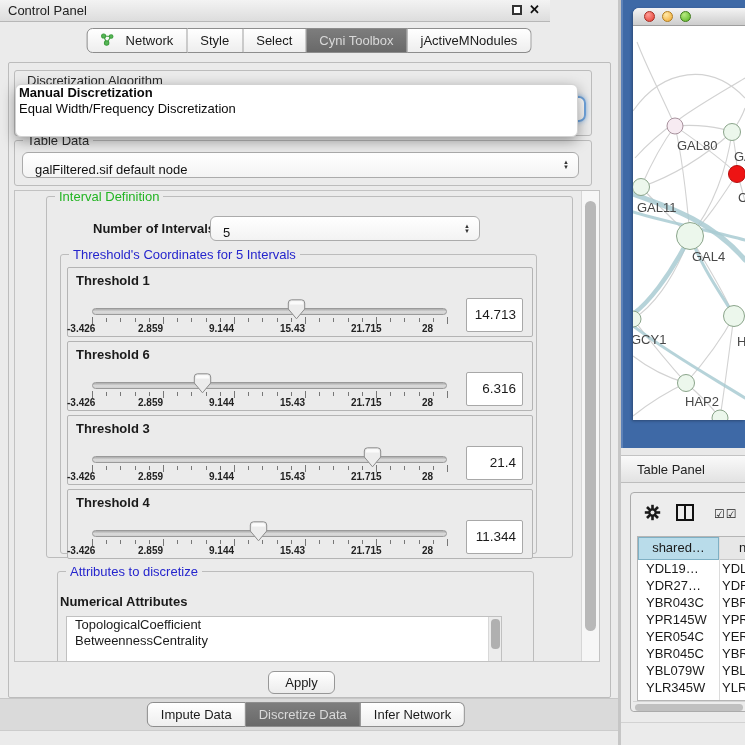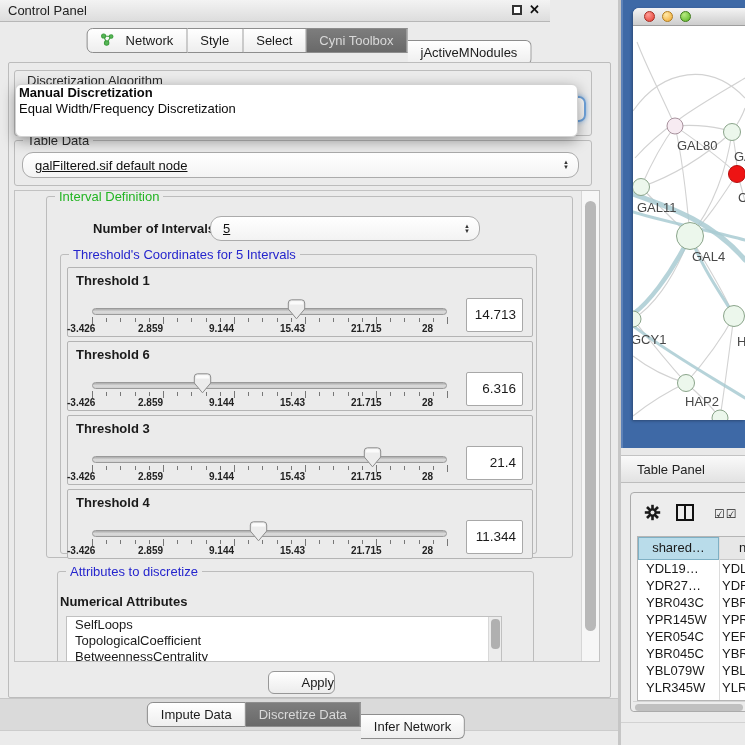--- a/index.html
+++ b/index.html
@@ -17,33 +17,33 @@
   .float-icon { position:absolute; right:28px; top:5px; width:10px; height:10px; border:2px solid #333; background:#fff; }
   .close-icon { position:absolute; right:10px; top:2px; font-weight:bold; font-size:13px; color:#111; }
 
   .seg { position:absolute; display:flex; }
   .seg-top { left:309px; top:28px; transform:translateX(-50%); }
   .seg-bottom { left:306px; top:702px; transform:translateX(-50%); }
   .seg-tab { height:25px; padding:0 13px; display:flex; align-items:center; gap:11px;
     background:linear-gradient(#ffffff,#eeeeee); border:1px solid #8d8d8d; border-left:none;
     font-size:13px; color:#1a1a1a; white-space:nowrap; cursor:default; }
   .seg-tab:first-child { border-left:1px solid #8d8d8d; border-radius:6px 0 0 6px; }
-  .seg-tab:last-child { border-radius:0 6px 6px 0;margin-top:12px; }
+  .seg-tab:last-child { border-radius:0 6px 6px 0; }
   .seg-tab.selected { background:linear-gradient(#7d7d7d,#696969); color:#d9d9d9; }
 
   .outer-panel { position:absolute; left:8px; top:62px; width:603px; height:636px;
     border:1px solid #bcbcbc; border-radius:2px; background:#ebebeb; }
 
   .group { position:absolute; border:1px solid #bcbcbc; border-radius:3px; }
   .group-title { position:absolute; top:-8px; left:8px; background:#ebebeb; padding:0 4px; font-size:13px; color:#2b2b2b; white-space:nowrap; }
   .gt-green { color:#22b422; }
   .gt-blue  { color:#2525cd; }
 
   .combo { position:absolute; background:linear-gradient(#ffffff,#f3f3f3); border:1px solid #ababab;
-    border-radius:11px; display:flex; align-items:center; padding:0 12px; color:#111;text-decoration:underline; }
+    border-radius:6px; display:flex; align-items:flex-end; padding:0 12px; color:#111; }
   .stepper { position:absolute; right:9px; top:50%; transform:translateY(-50%);
     display:flex; flex-direction:column; align-items:center; line-height:5px; font-size:6px; color:#333; }
 
   .combo-focus { position:absolute; left:22px; top:96px; width:564px; height:26px;
     background:linear-gradient(#ffffff,#f0f0f0); border:2px solid #6ea3dc; border-radius:7px;
     box-shadow:0 0 5px #86b4e6; z-index:5; }
 
   .popup { position:absolute; left:15px; top:84px; width:563px; height:53px; background:#ffffff;
     border:1px solid #d2d2d2; border-radius:6px; box-shadow:0 4px 14px rgba(0,0,0,0.38); z-index:50; overflow:hidden; }
   .popup-placeholder { height:18px; line-height:18px; text-align:center; color:#b3b3b3; }
@@ -75,21 +75,21 @@
   .attr-group { left:42px; top:380px; width:477px; height:120px; }
   .attr-sub { position:absolute; left:2px; top:22px; font-weight:bold; }
   .attr-list { position:absolute; left:8px; top:44px; width:436px; height:50px; background:#fff;
     border:1px solid #c0c0c0; overflow:hidden; }
   .attr-item { height:16px; line-height:16px; padding-left:8px; }
   .attr-scroll { position:absolute; right:0; top:0; width:13px; height:100%; background:#ececec; border-left:1px solid #d8d8d8; }
   .attr-thumb { position:absolute; left:2px; top:2px; width:9px; height:30px; background:#b0b0b0; border-radius:4px; }
 
   .apply-btn { position:absolute; left:268px; top:671px; width:67px; height:23px;
     background:linear-gradient(#ffffff,#ececec); border:1px solid #979797; border-radius:6px;
-    text-align:right; line-height:21px; }
+    text-align:center; line-height:21px; }
 
   .bottom-strip { position:absolute; left:0; top:698px; width:618px; height:33px;
     background:#dadada; border-top:1px solid #c6c6c6; border-bottom:1px solid #cccccc; }
 
   
   .net-frame { position:absolute; left:621px; top:0; width:124px; height:448px; background:#3e69a6; }
   .net-frame-hl { position:absolute; left:621px; top:0; width:2px; height:448px; background:#5d82b8; }
   .mac-window { position:absolute; left:633px; top:8px; width:112px; height:412px;
     border-radius:6px 0 0 0; background:#fff; box-shadow:-1px 1px 3px rgba(0,0,0,0.3); }
   .mac-titlebar { position:absolute; left:0; top:0; width:100%; height:18px;
@@ -367,21 +367,20 @@
             </div>
           </div>
       </div>
     </div>
 
     <div class="group attr-group">
       <span class="group-title gt-blue">Attributes to discretize</span>
       <span class="attr-sub">Numerical Attributes</span>
       <div class="attr-list">
         <div>
-            <div class="attr-item">SelfLoops</div>
             <div class="attr-item">TopologicalCoefficient</div>
             <div class="attr-item">BetweennessCentrality</div>
           </div>
         <div class="attr-scroll">
           <div class="attr-thumb"></div>
         </div>
       </div>
     </div>
 
     <div class="vscroll">

